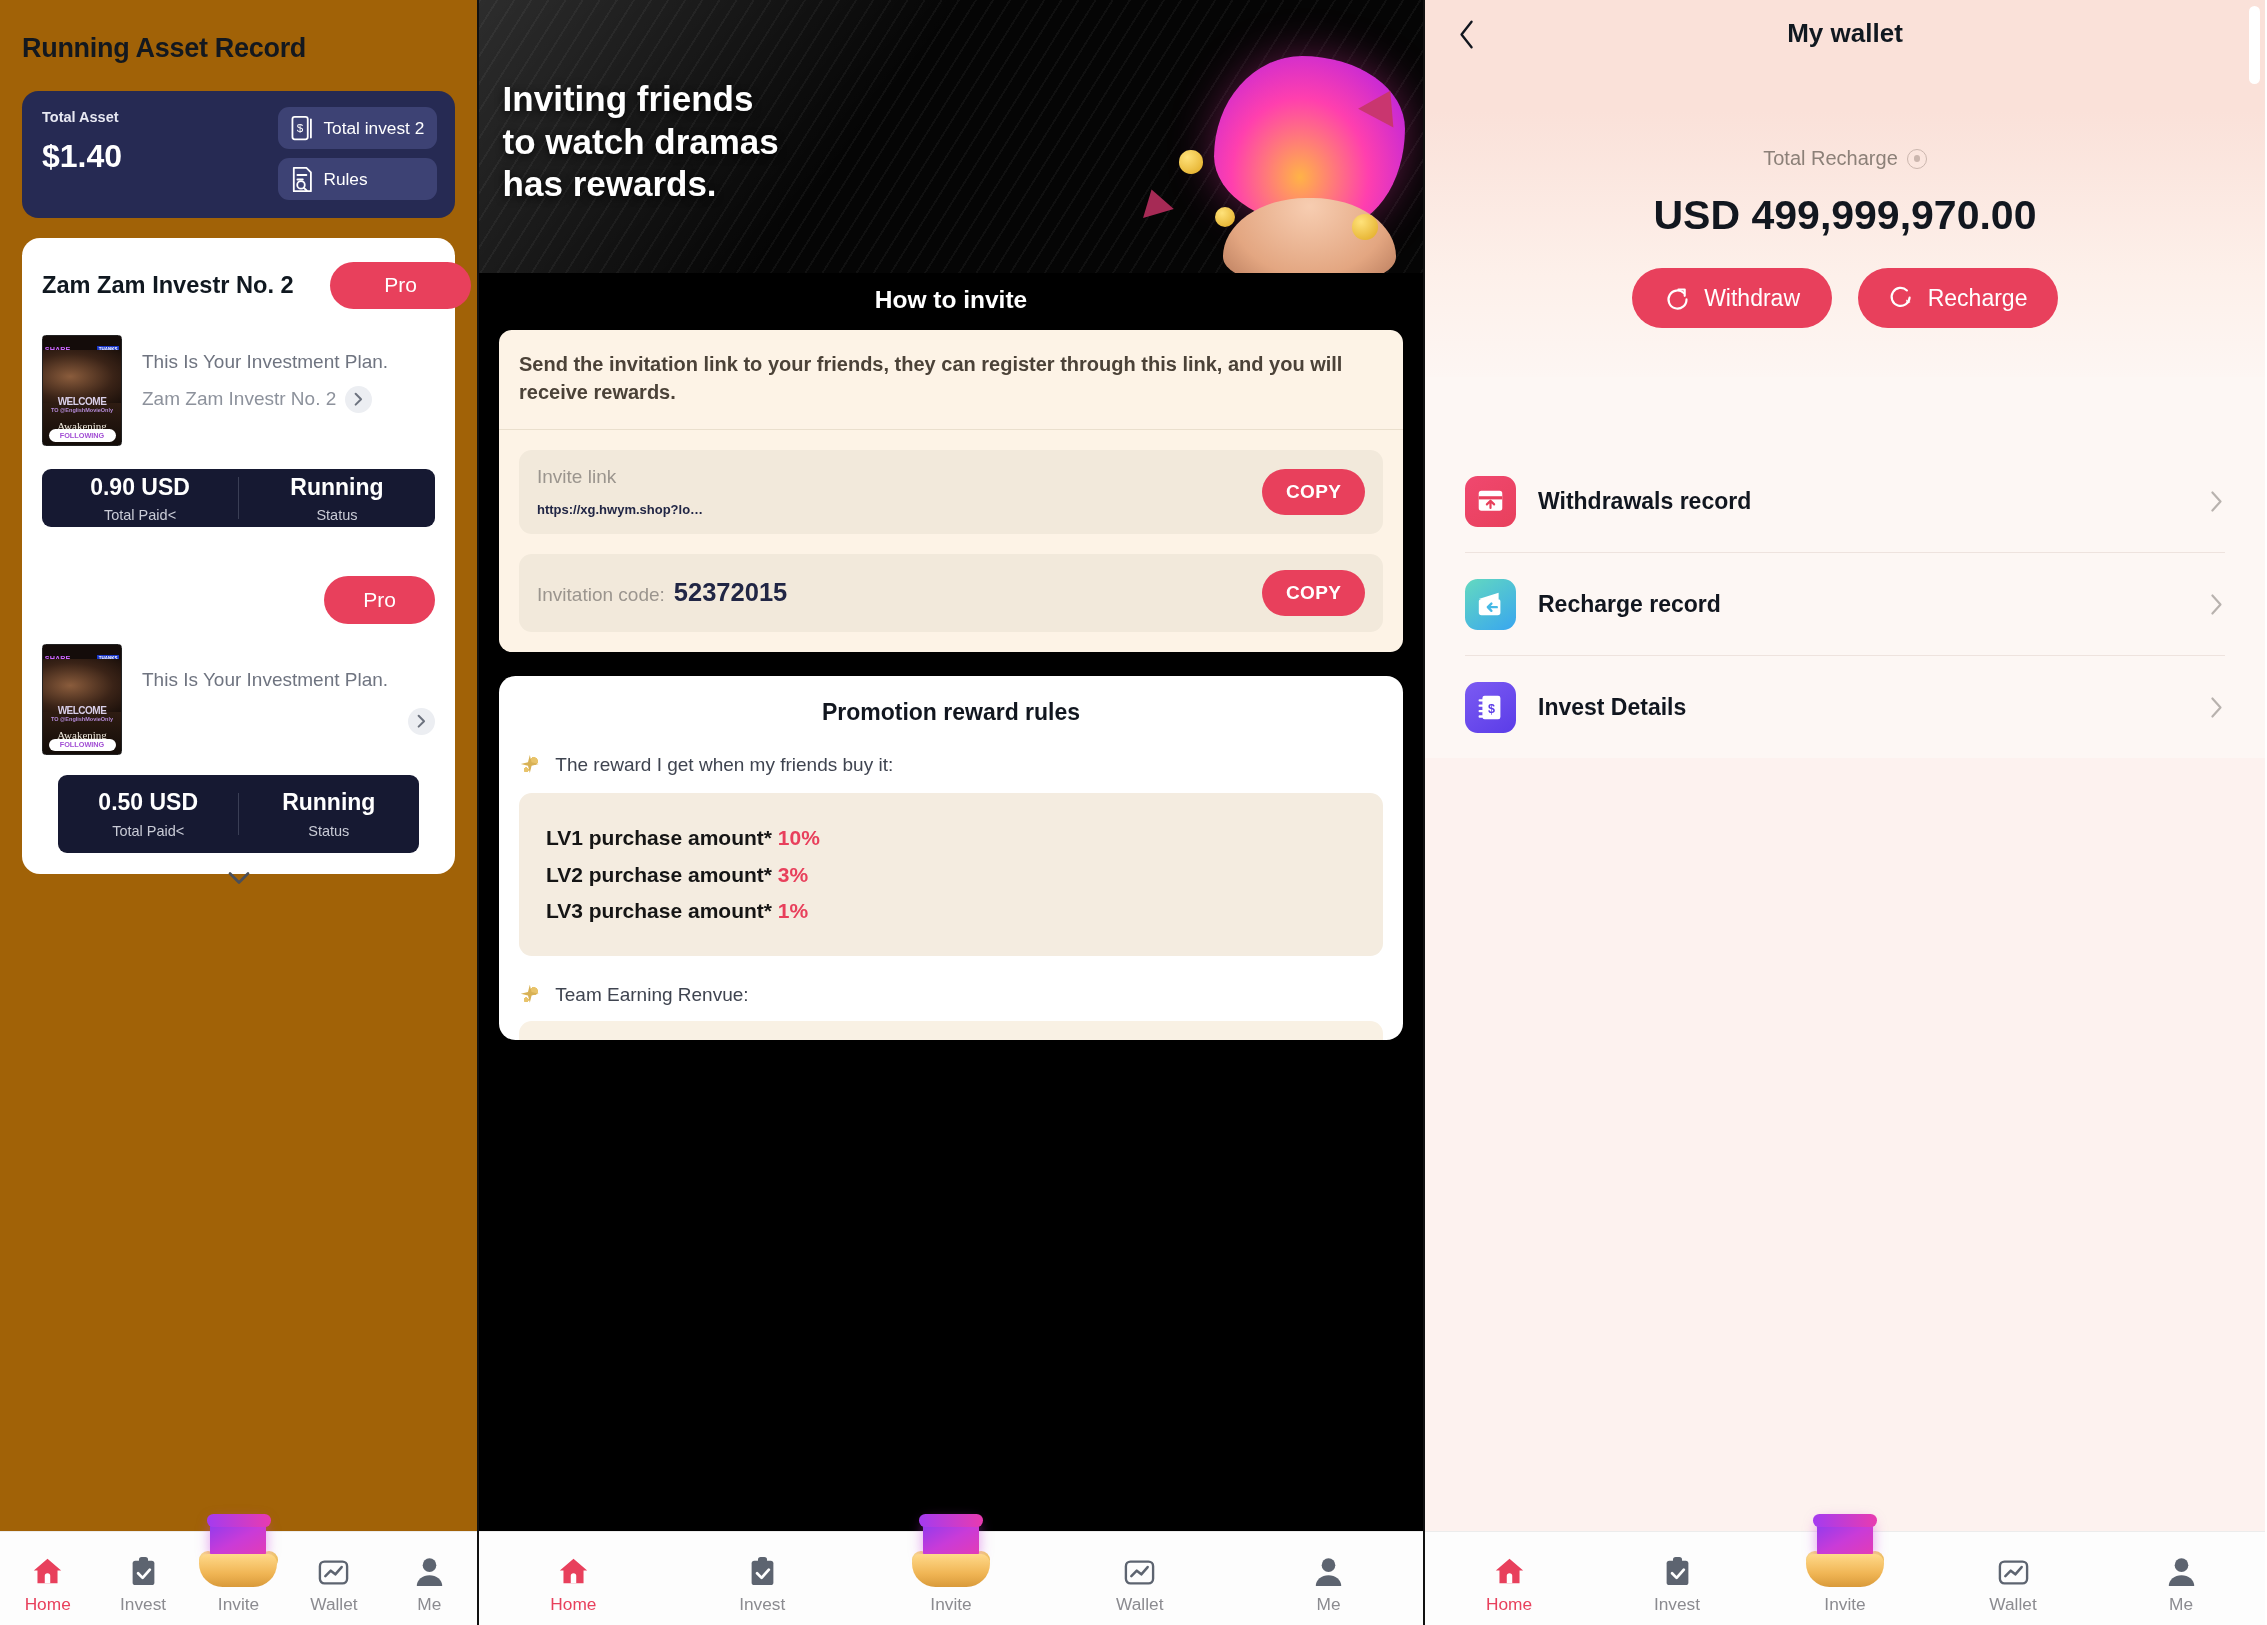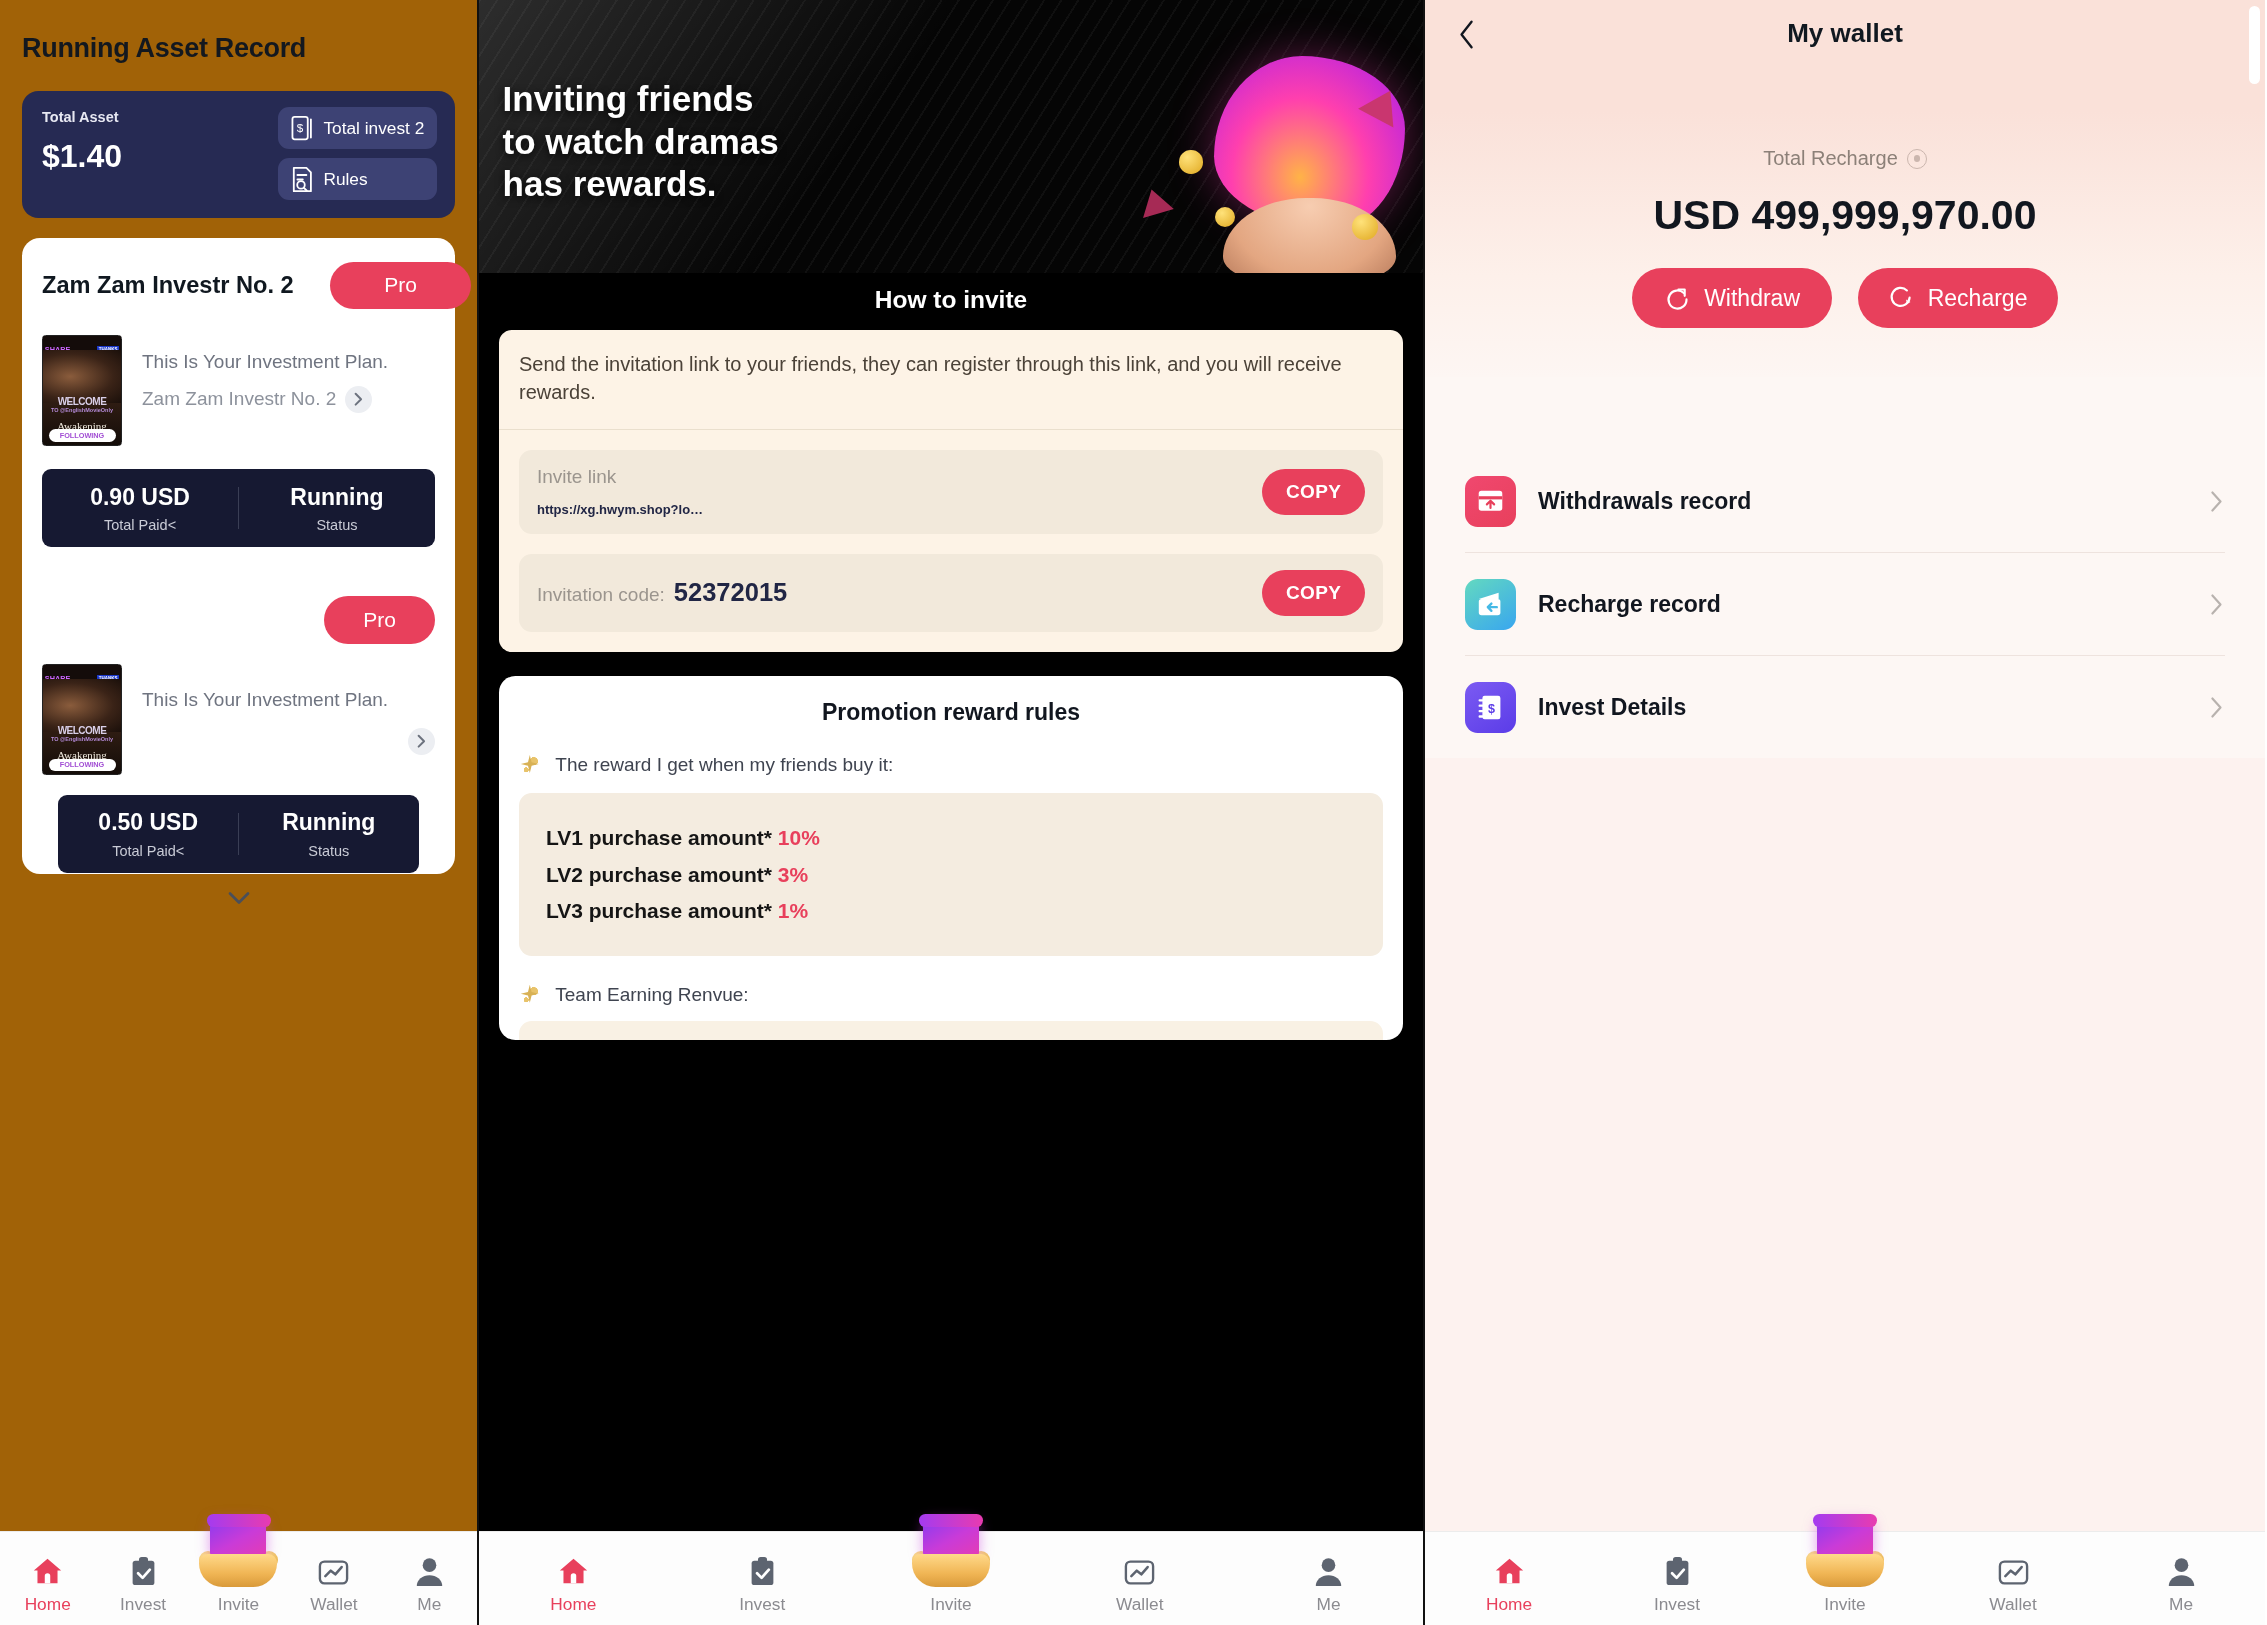--- a/index.html
+++ b/index.html
@@ -104,21 +104,21 @@
   .plan-info-sub {
     font-size: 19px; color: #8d929c; margin-top: 12.7px;
     display: flex; align-items: center; gap: 9px;
   }
   .chev-circle {
     width: 27px; height: 27px; border-radius: 50%;
     background: #eceef2; display: flex; align-items: center; justify-content: center;
   }
   .stat-bar {
     margin-top: 23.6px; background: #161932; border-radius: 9px;
-    height: 78px; display: flex; align-items: center;
+    height: 58px; display: flex; align-items: center;
   }
   .stat-cell { flex: 1; text-align: center; }
   .stat-v { color: #fff; font-size: 23px; font-weight: bold; }
   .stat-l { color: #c9cbd6; font-size: 14.5px; margin-top: 6.4px; }
   .stat-div { width: 0.9px; height: 42px; background: #3a3e55; }
 
   .plan-row2-badge { display: flex; justify-content: flex-end; margin-top: 49px; }
   .pro-badge2 {
     background: #e8405c; color: #fff; font-size: 21px;
     border-radius: 908px; padding: 11.8px 0; width: 111px; text-align: center;
@@ -177,21 +177,21 @@
   .p2-subtitle {
     text-align: center; color: #fff; font-size: 24.5px; font-weight: bold;
     padding: 12.7px 0 16.4px 0; background: #000;
   }
   .invite-card {
     margin: 0 20px; background: #fdf3e6; border-radius: 12.7px;
     overflow: hidden;
   }
   .invite-desc {
     padding: 20px 20px 22px 20px;
-    color: #4b4238; font-size: 20px; font-weight: normal; line-height: 1.42;
+    color: #4b4238; font-size: 20px; font-weight: bold; line-height: 1.42;
     border-bottom: 0.9px solid #eadfcd;
   }
   .invite-slot {
     margin: 20px; background: #f2e9db; border-radius: 12.7px;
     padding: 16.4px 18px; display: flex; align-items: center; gap: 14.5px;
   }
   .invite-slot.code { align-items: center; }
   .slot-left { flex: 1; }
   .slot-label { color: #9b958e; font-size: 19px; }
   .slot-value {

